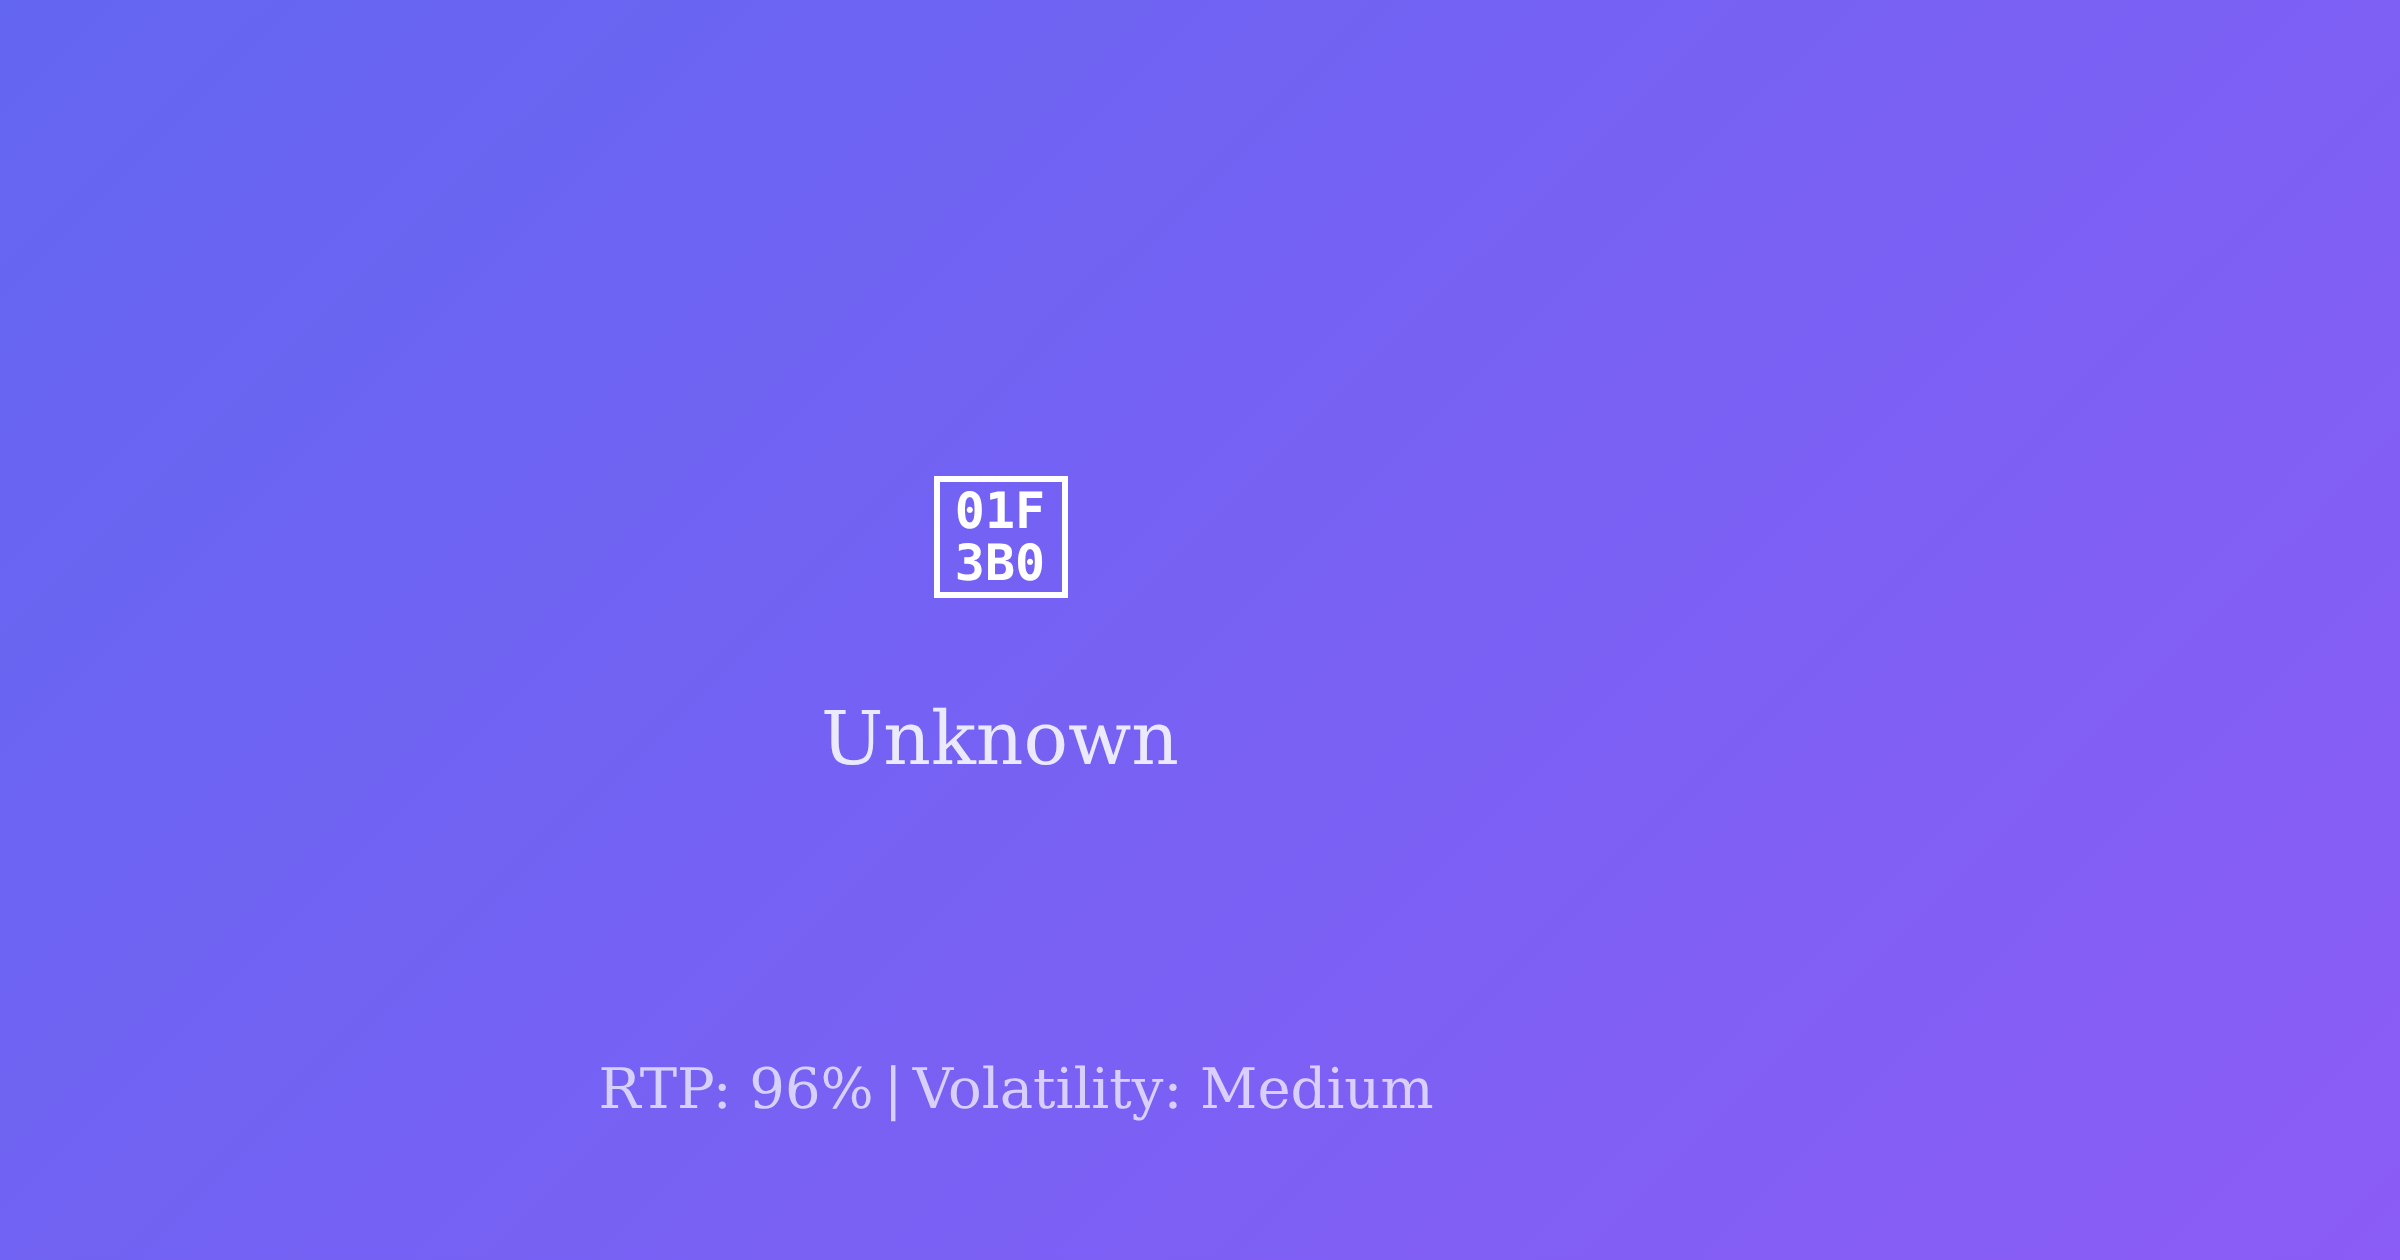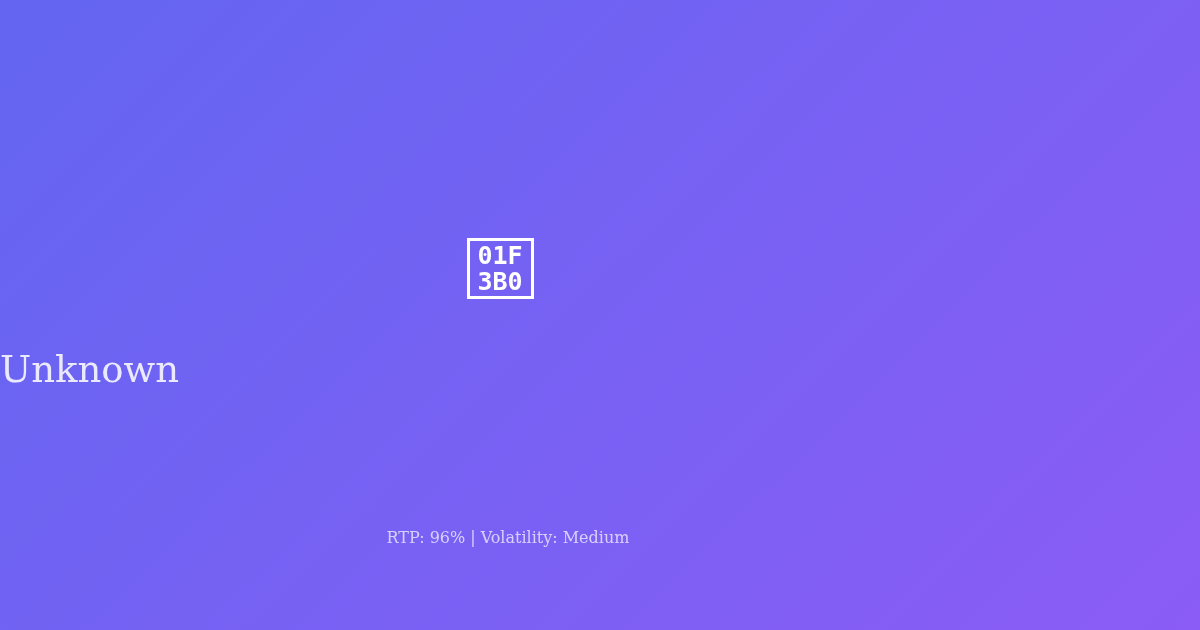--- a/index.html
+++ b/index.html
@@ -15,21 +15,21 @@
     background: linear-gradient(135deg, #6366F1 0%, #8B5CF6 100%);
   }
 
   
   .og-card {
     position: relative;
     width: 1000px;
     height: 630px;
     display: flex;
     flex-direction: column;
-    align-items: flex-start;
+    align-items: center;
     justify-content: center;
   }
 
   
   .title-row {
     display: flex;
     align-items: center;
     justify-content: center;
     gap: 26px;
     width: 100%;
@@ -81,21 +81,21 @@
   }
 
   
   .meta {
     position: absolute;
     left: 0;
     right: 0;
     top: 528px;
     text-align: center;
     font-family: "DejaVu Serif", "Liberation Serif", serif;
-    font-size: 16px;
+    font-size: 28px;
     font-weight: 400;
     color: rgba(255,255,255,0.70);
     line-height: 1.2;
     white-space: nowrap;
     margin-left: 16px;
   }
   .meta .sep { padding: 0 5px; }
 </style>
 </head>
 <body>

